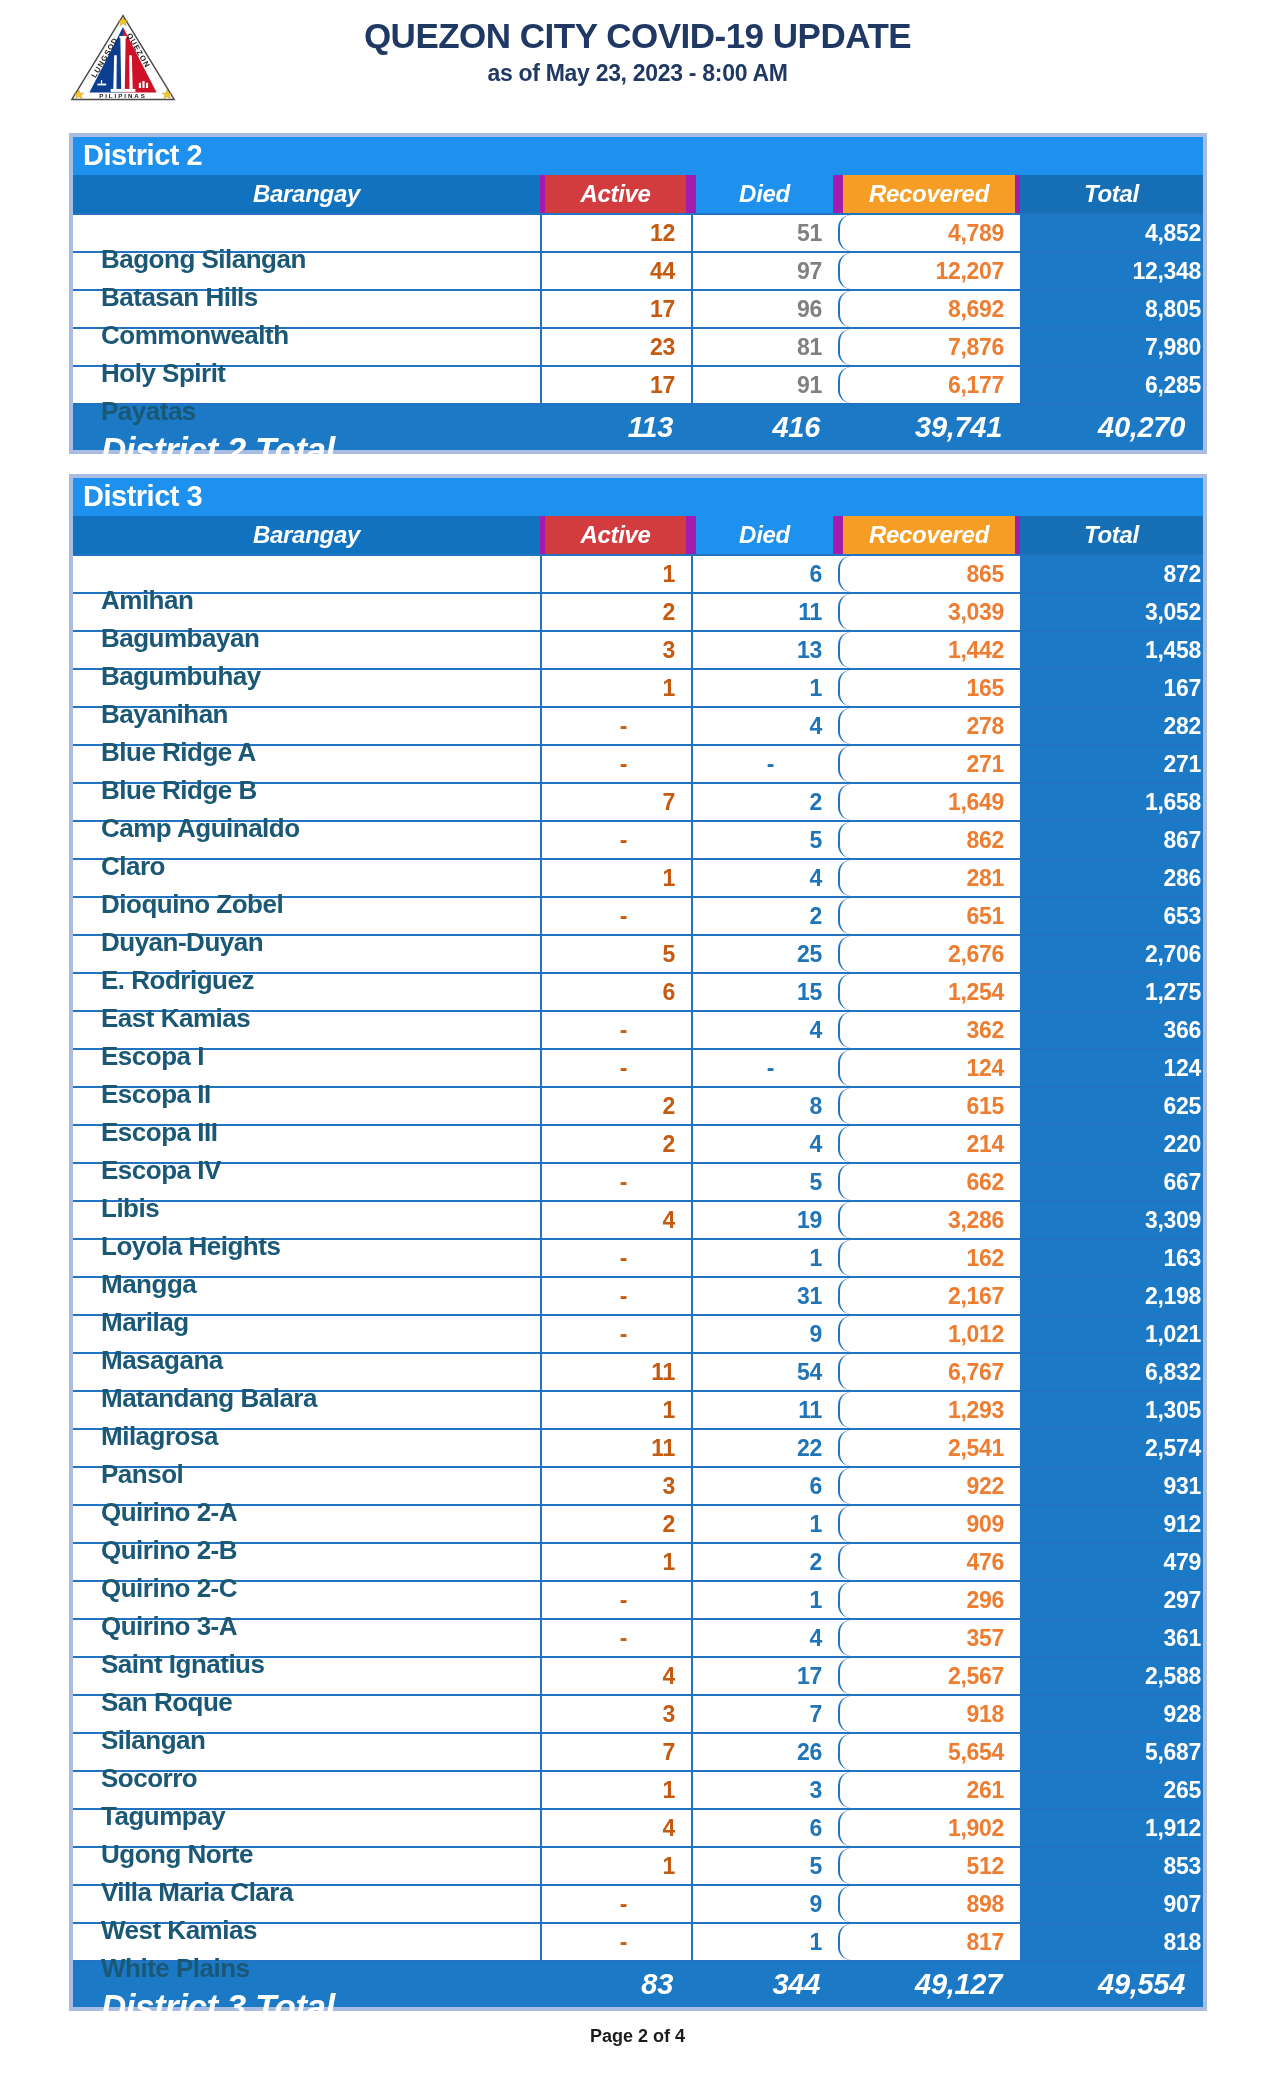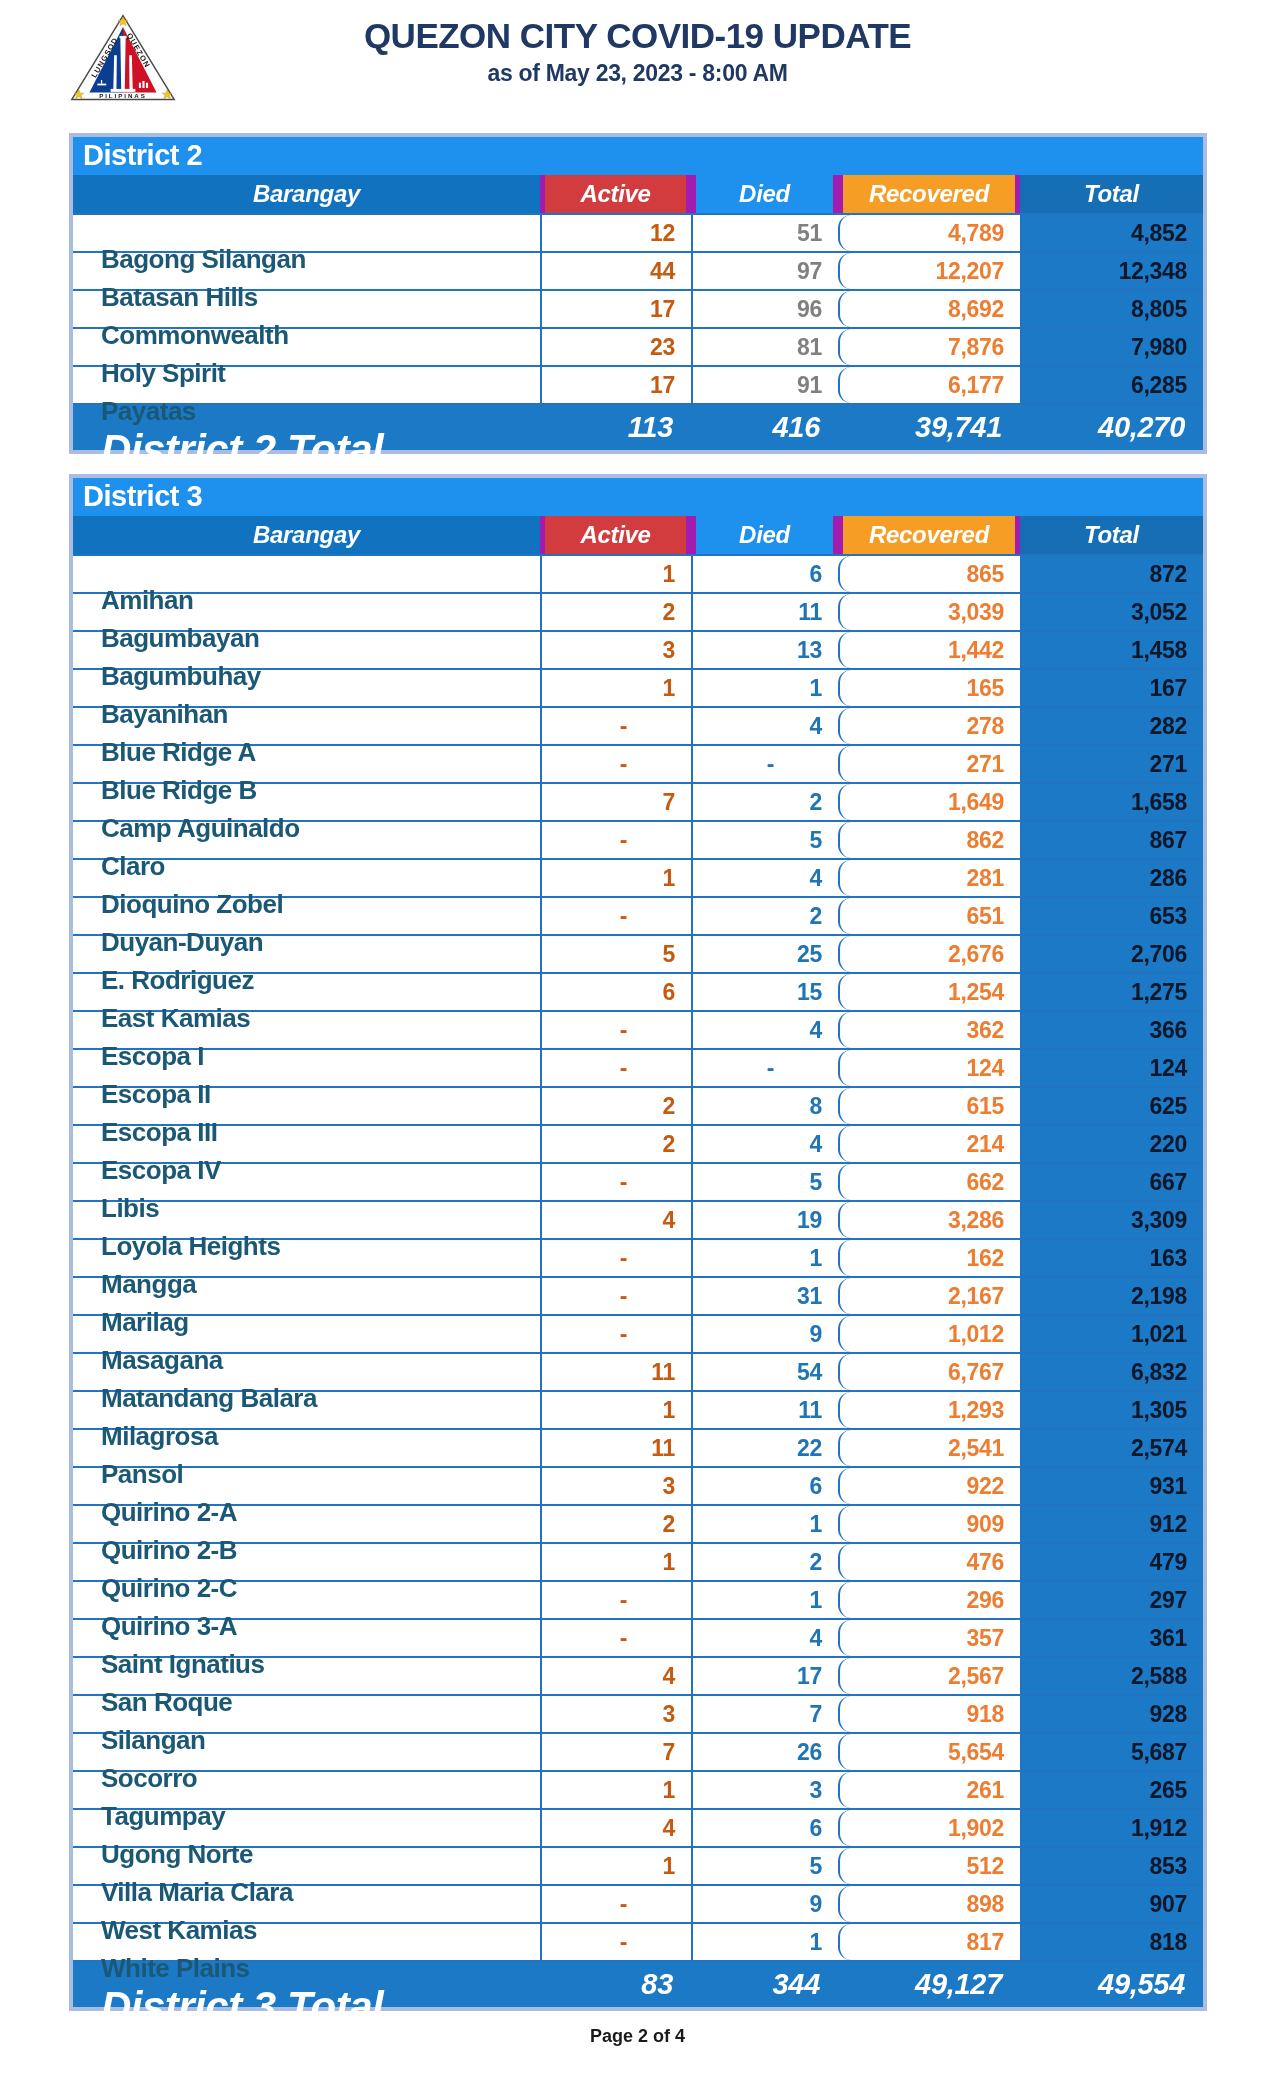--- a/index.html
+++ b/index.html
@@ -56,30 +56,30 @@
   .name {
     color: #1A5876; font-size: 26px; font-weight: bold;
     letter-spacing: -0.5px; padding-left: 28px;
   }
   .num { justify-content: flex-end; font-size: 23px; font-weight: bold;
          letter-spacing: -0.3px; padding-right: 16px; }
   .active-val { color: #C55A11; }
   .died-gray  { color: #808080; }
   .died-blue  { color: #2074B8; }
   .recovered-val { color: #ED7D31; }
-  .totalcell { background: #1B79C6; color: #0f172a; padding-right: 16px; }
+  .totalcell { background: #1B79C6; color: #ffffff; padding-right: 2px; }
   .num.dash { padding-right: 64px; }
 
   .trow {
     display: flex; height: 47px; background: #1B79C6;
     border-top: 2px solid #2273C2; color: #ffffff;
     font-weight: bold; font-style: italic;
   }
   .trow .cell { border: none; }
-  .t-label { font-size: 42px; padding-left: 28px; letter-spacing: -0.5px; }
+  .t-label { font-size: 35px; padding-left: 28px; letter-spacing: -0.5px; }
   .t-num { justify-content: flex-end; font-size: 29px; padding-right: 18px; letter-spacing: -0.3px; }
 
   
   .footer {
     position: absolute; top: 2026px; left: 0; width: 100%;
     text-align: center; font-size: 18px; font-weight: bold; color: #1a1a1a;
   }
 </style>
 </head>
 <body>

